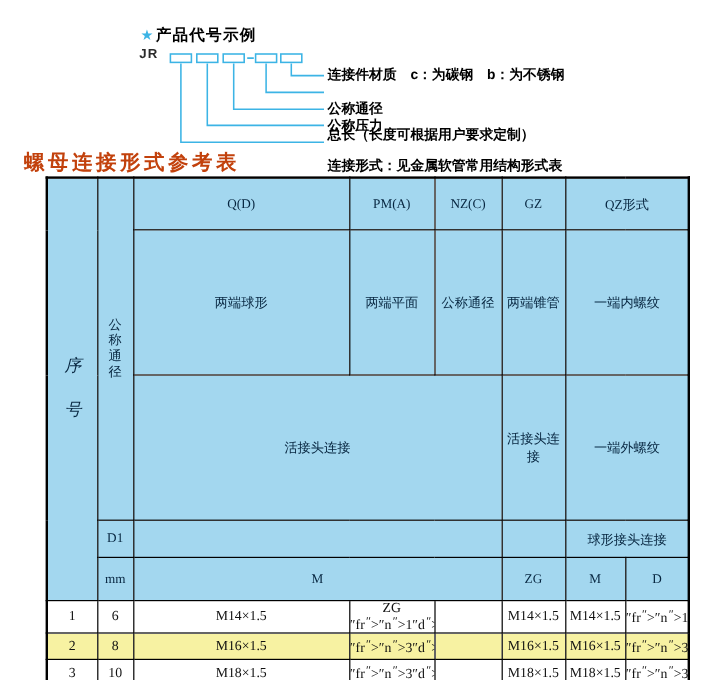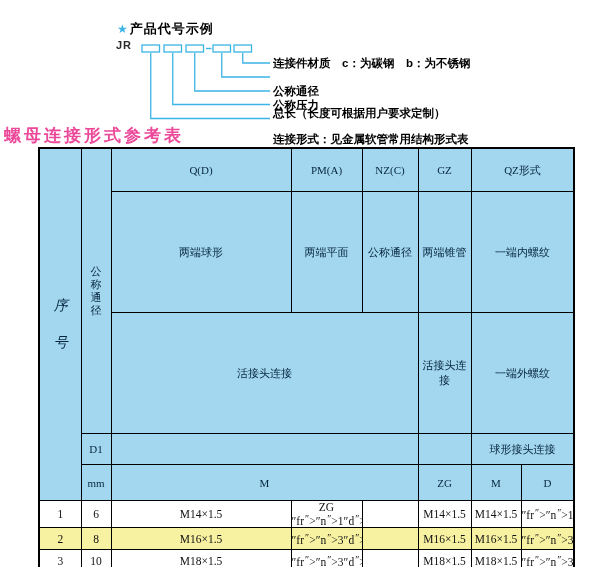--- a/index.html
+++ b/index.html
@@ -29,22 +29,22 @@
   }
   .diagram svg{position:absolute;left:0;top:0;}
   .code-labels .lbl{
     position:absolute;left:273px;height:14px;line-height:14px;
     font-family:"Liberation Sans","DejaVu Sans",sans-serif;
     font-weight:bold;font-size:11.5px;color:#000;white-space:nowrap;
   }
 
   
   .table-title{
-    position:absolute;left:4px;top:124px;
-    font-size:17px;font-weight:bold;letter-spacing:3px;color:#ec4899;
+    position:absolute;left:20px;top:124px;
+    font-size:17px;font-weight:bold;letter-spacing:3px;color:#c2410c;
     font-family:"Liberation Serif","DejaVu Serif",serif;
     white-space:nowrap;
   }
 
   
   table.ref{
     position:absolute;left:38px;top:147px;width:535px;
     border-collapse:collapse;table-layout:fixed;
     font-size:11.5px;
   }

